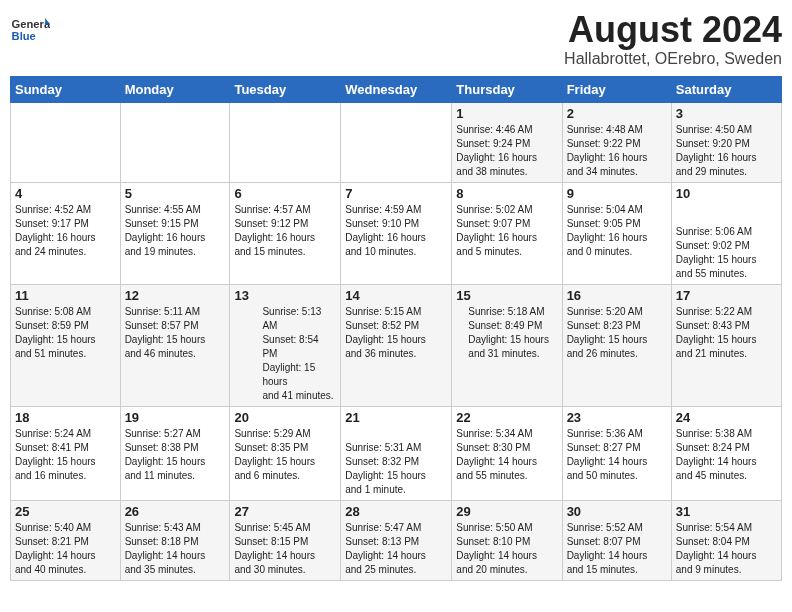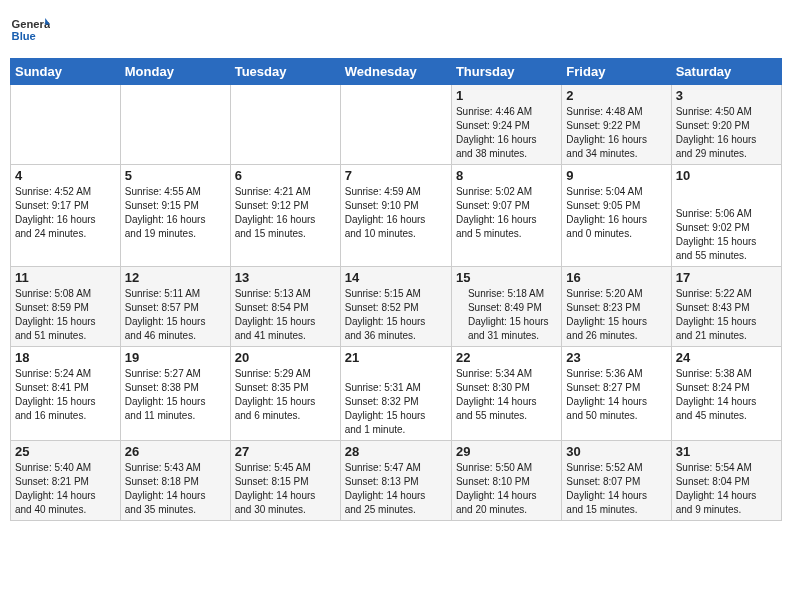--- a/index.html
+++ b/index.html
@@ -88,20 +88,24 @@
 </head>
 <body>
 
 <div class="header-area">
   <div class="logo">
     <svg class="logo-icon" viewBox="0 0 50 50" xmlns="http://www.w3.org/2000/svg">
       <text x="2" y="22" font-size="14" font-weight="bold" fill="#333">General</text>
       <text x="2" y="38" font-size="14" font-weight="bold" fill="#1a5fb0">Blue</text>
       <polygon points="44,10 50,18 44,18" fill="#1a5fb0"></polygon>
     </svg>
+  </div>
+  <div class="title-area">
+    <div class="calendar-title">August 2024</div>
+    <div class="calendar-subtitle">Hallabrottet, OErebro, Sweden</div>
   </div>
 </div>
 
 <table>
   <thead>
     <tr>
     <th>Sunday</th>
         <th>Monday</th>
         <th>Tuesday</th>
         <th>Wednesday</th>
@@ -148,21 +152,21 @@
         </td>
         <td>
           <span class="day-number">5</span>
           <div class="day-info" style="white-space: pre-line;">Sunrise: 4:55 AM
 Sunset: 9:15 PM
 Daylight: 16 hours
 and 19 minutes.</div>
         </td>
         <td>
           <span class="day-number">6</span>
-          <div class="day-info" style="white-space: pre-line;">Sunrise: 4:21 AM
+          <div class="day-info" style="white-space: pre-line;">Sunrise: 4:57 AM
 Sunset: 9:12 PM
 Daylight: 16 hours
 and 15 minutes.</div>
         </td>
         <td>
           <span class="day-number">7</span>
           <div class="day-info" style="white-space: pre-line;">Sunrise: 4:59 AM
 Sunset: 9:10 PM
 Daylight: 16 hours
 and 10 minutes.</div>
@@ -199,21 +203,21 @@
         </td>
         <td>
           <span class="day-number">12</span>
           <div class="day-info" style="white-space: pre-line;">Sunrise: 5:11 AM
 Sunset: 8:57 PM
 Daylight: 15 hours
 and 46 minutes.</div>
         </td>
         <td>
           <span class="day-number">13</span>
-          <div class="day-info" style="white-space: pre-line;">Sunrise: 5:13 AM
+          <div class="day-info" style="white-space: pre-line; margin-left: 28px;">Sunrise: 5:13 AM
 Sunset: 8:54 PM
 Daylight: 15 hours
 and 41 minutes.</div>
         </td>
         <td>
           <span class="day-number">14</span>
           <div class="day-info" style="white-space: pre-line;">Sunrise: 5:15 AM
 Sunset: 8:52 PM
 Daylight: 15 hours
 and 36 minutes.</div>

